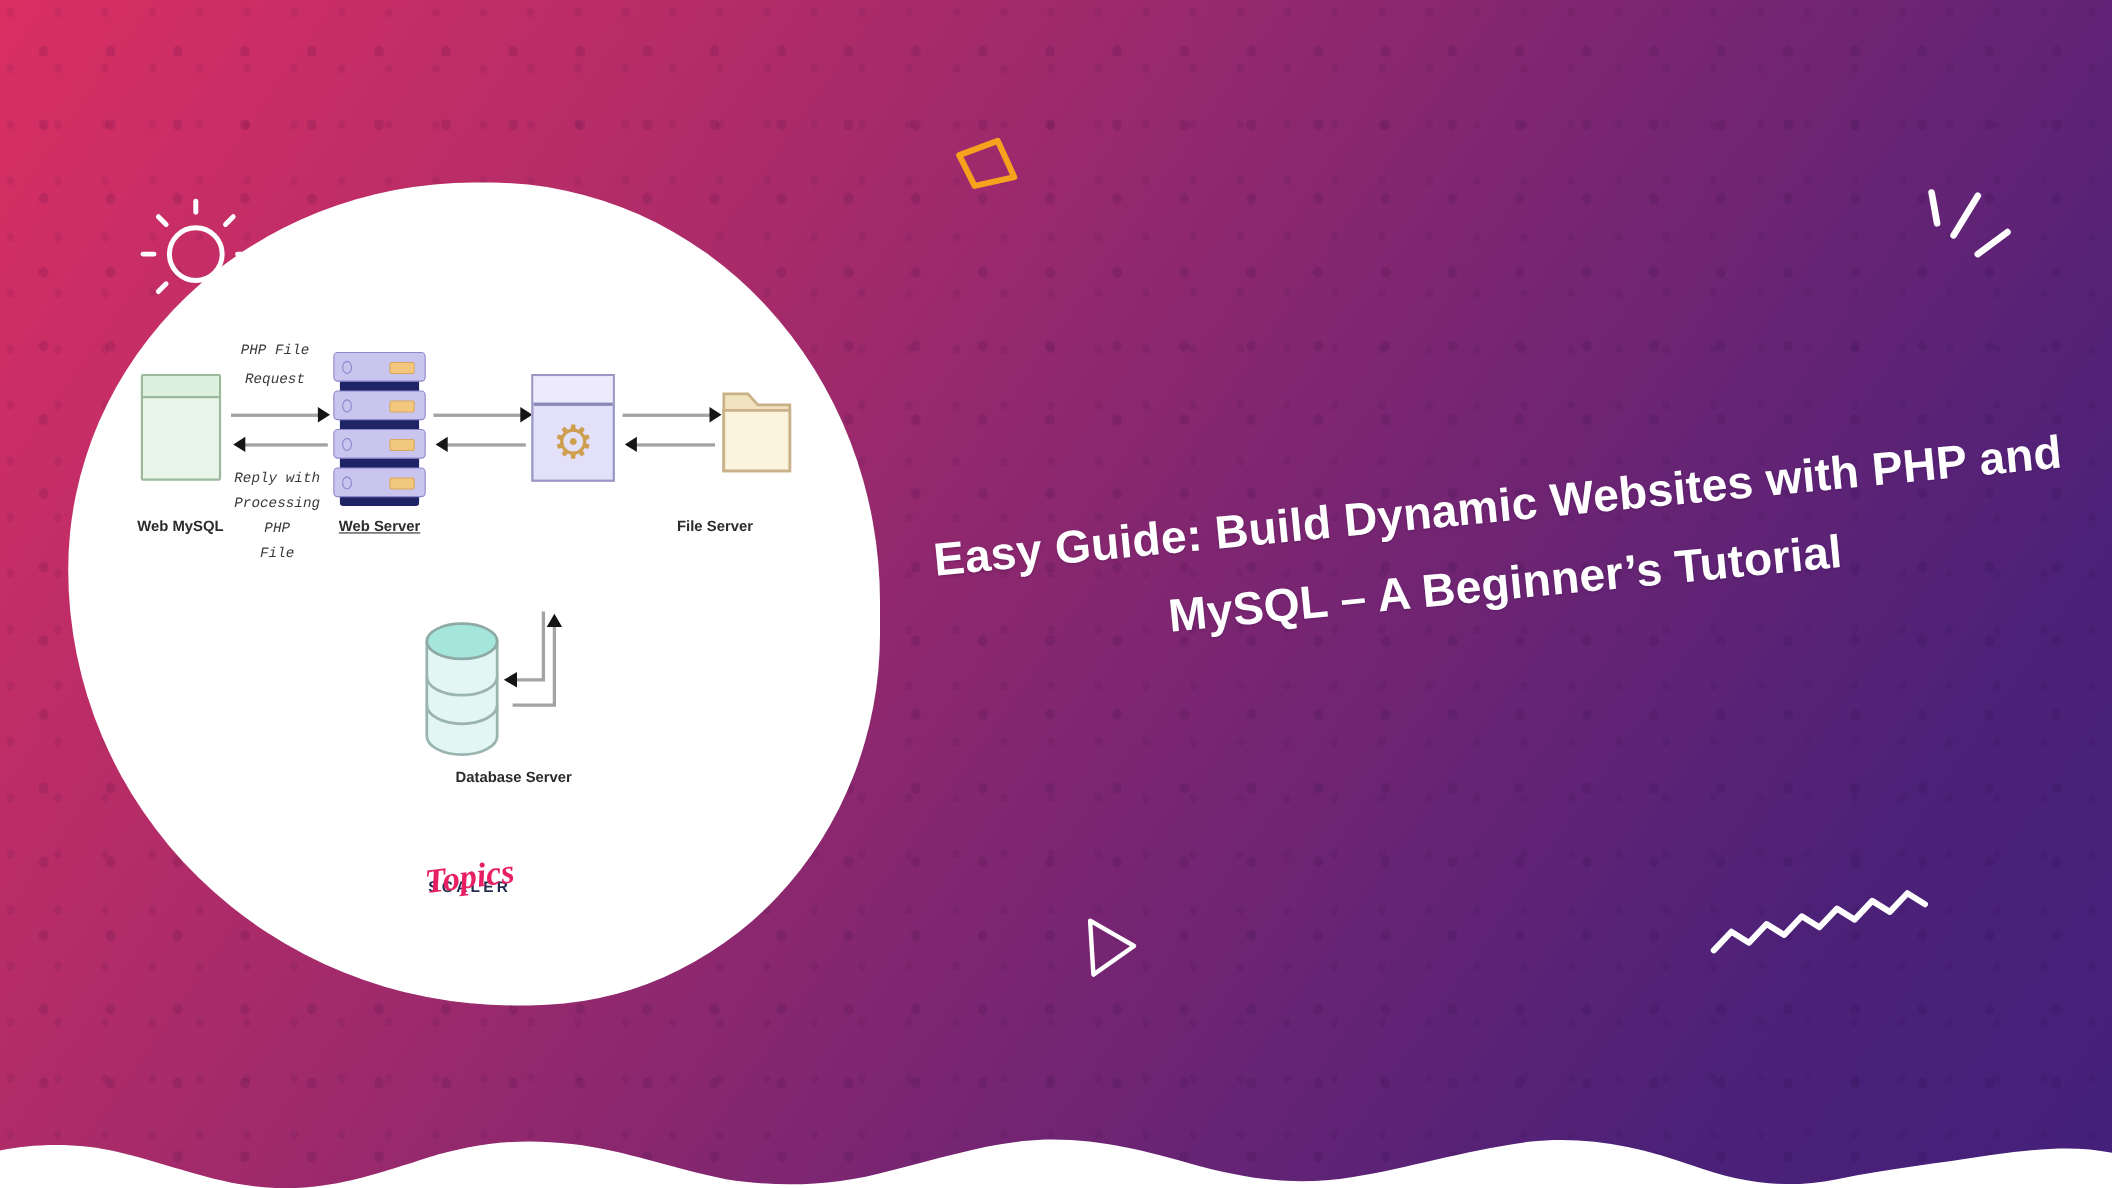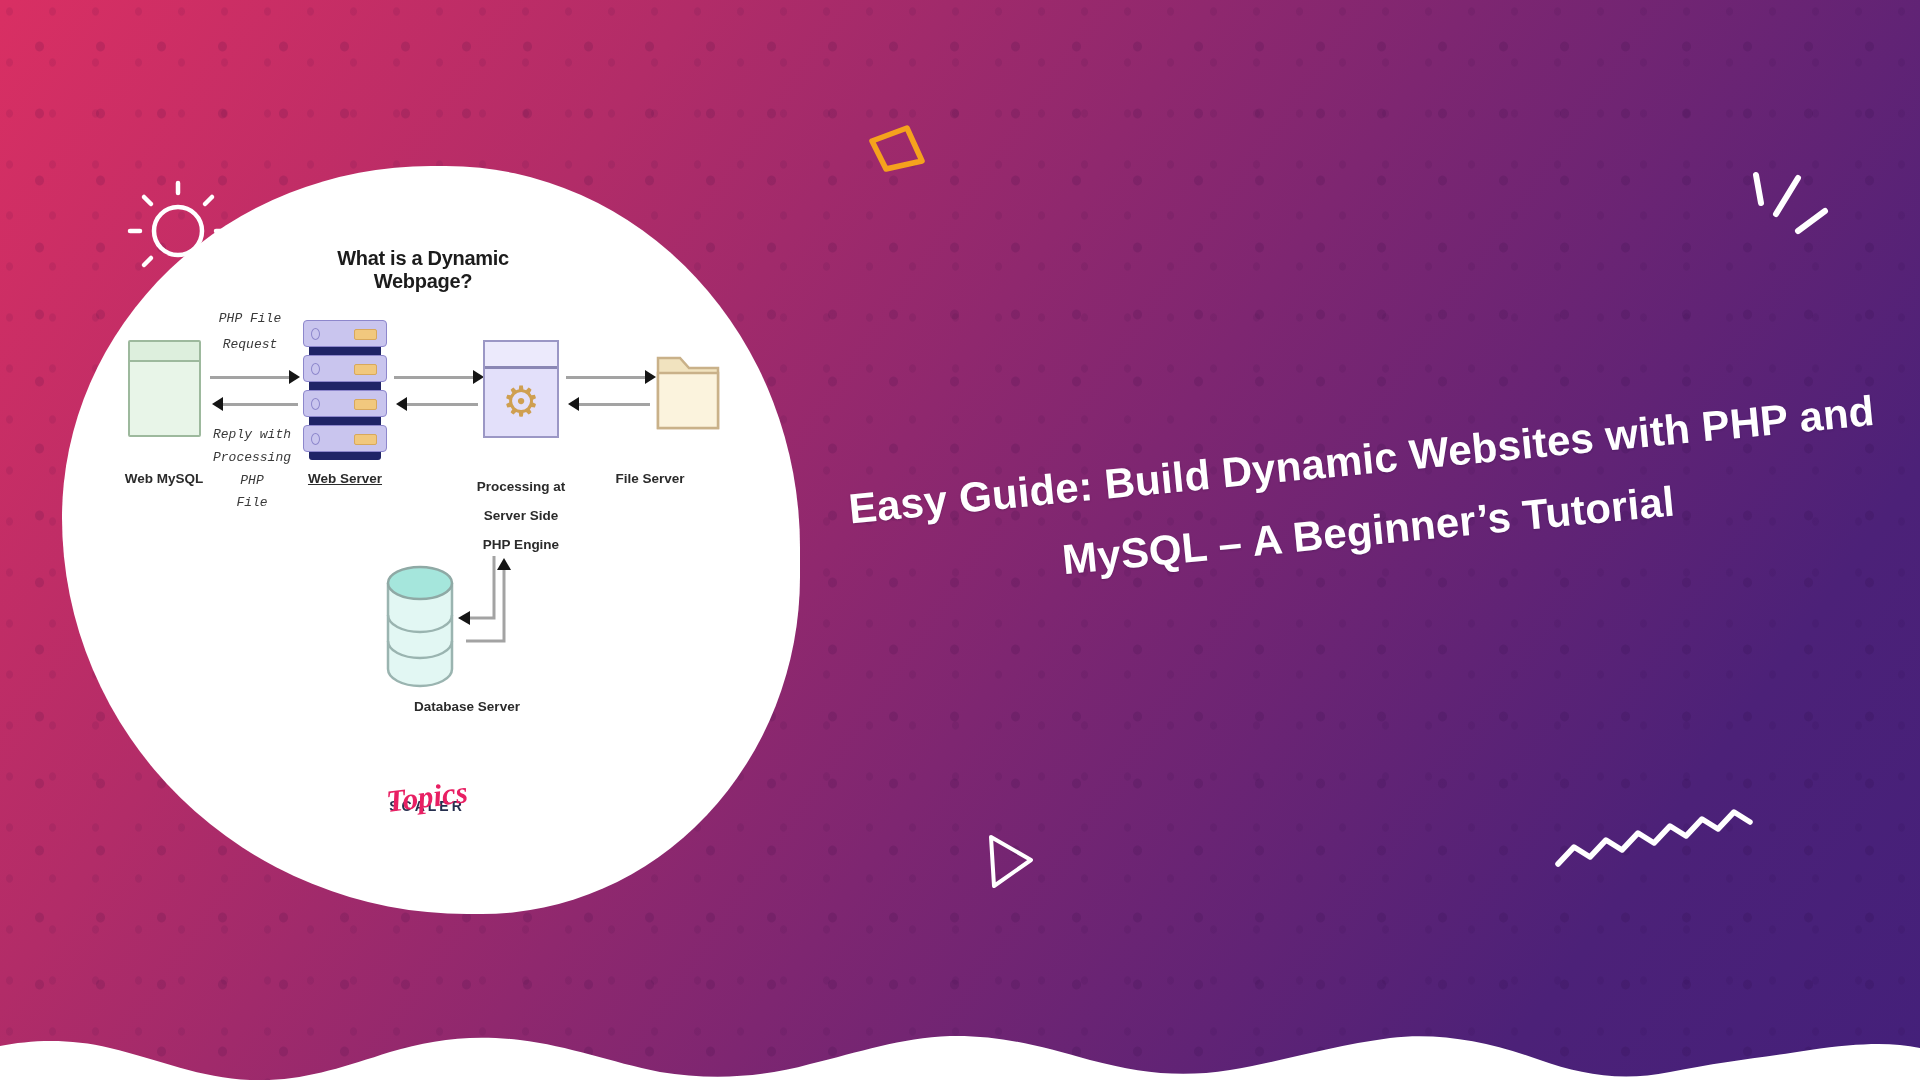--- a/index.html
+++ b/index.html
@@ -74,21 +74,20 @@
 
   .deco{position:absolute;left:0;top:0;pointer-events:none;}
 </style>
 </head>
 <body>
 
 <div class="stage">
 
   <div class="blob"></div>
 
-  <div class="diagram-title">What is a Dynamic Webpage?</div>
 
   <div class="webpage">
     <div class="webpage-header"></div>
   </div>
   <div class="node-label" style="left:124px;top:471px;width:80px;">Web MySQL</div>
 
   <div class="hand-note" style="left:208px;top:306px;width:84px;line-height:2.0;">
     <div>PHP File</div>
     <div>Request</div>
   </div>
@@ -129,25 +128,20 @@
   <div class="h-line" style="left:394px;top:376px;width:80px;">
       <span class="head-r"></span>
     </div>
   <div class="h-line" style="left:406px;top:403px;width:72px;">
       <span class="head-l"></span>
     </div>
 
   <div class="proc">
     <div class="proc-header"></div>
     <div class="gear">⚙</div>
-  </div>
-  <div class="node-label" style="left:463px;top:472px;width:116px;line-height:2.15;">
-    <div>Processing at</div>
-    <div>Server Side</div>
-    <div>PHP Engine</div>
   </div>
 
   <div class="h-line" style="left:566px;top:376px;width:80px;">
       <span class="head-r"></span>
     </div>
   <div class="h-line" style="left:578px;top:403px;width:72px;">
       <span class="head-l"></span>
     </div>
 
   <svg class="deco" style="left:655px;top:347px;" width="66" height="84" viewBox="0 0 66 84">

